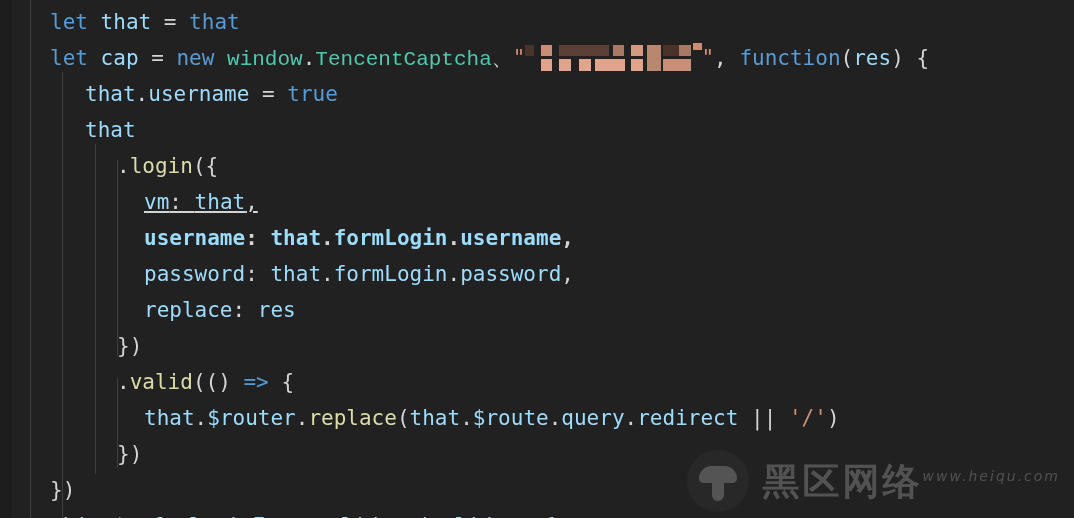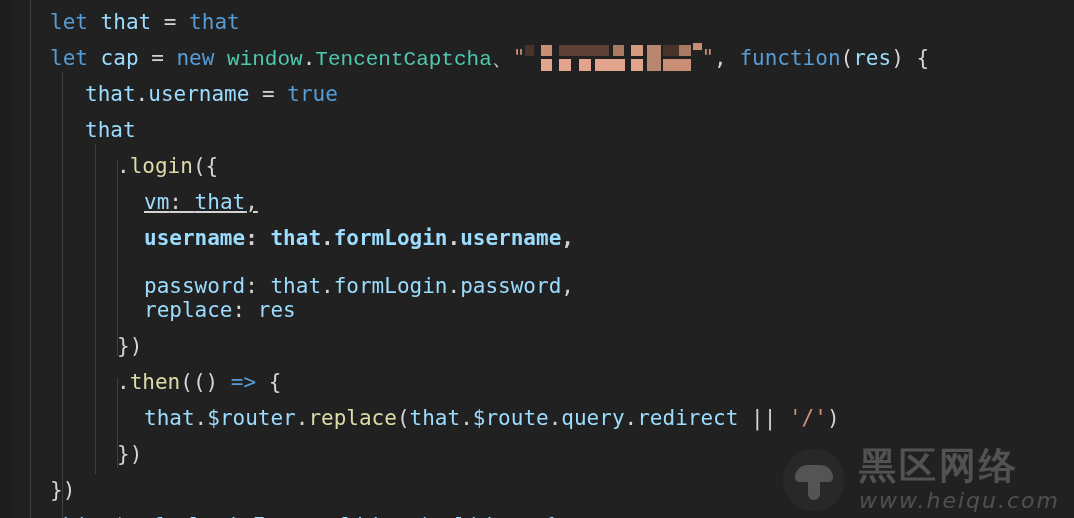--- a/index.html
+++ b/index.html
@@ -103,33 +103,33 @@
   }
   .wm-logo .stem {
     position: absolute;
     left: 25px; top: 29px;
     width: 12px; height: 22px;
     background: #d8d8d8;
     border-radius: 3px 3px 6px 6px;
   }
   .wm-text {
     display: flex;
-    flex-direction: column;
+    flex-direction: row;
     line-height: 1;
   }
   .wm-cn {
     font-family: "DejaVu Sans", "Liberation Sans", sans-serif;
     font-size: 37px;
     font-weight: bold;
     color: #d0d0d0;
     letter-spacing: 3px;
   }
   .wm-url {
     font-family: "DejaVu Sans", "Liberation Sans", sans-serif;
-    font-size: 22px;
+    font-size: 14px;
     font-style: italic;
     color: #c8c8c8;
     letter-spacing: 2px;
     margin-top: 6px;
     text-align: center;
   }
 
   
   .clipped {
     overflow: hidden;
@@ -151,24 +151,24 @@
     </div>
 
   <div class="code-layer" id="code-layer">
       <div class="code-line" style="top: 4px; padding-left: 50px;"><span class="t-kw">let</span><span class="t-punc"> </span><span class="t-var">that</span><span class="t-punc"> = </span><span class="t-kw">that</span></div>
       <div class="code-line" style="top: 40px; padding-left: 50px;"><span class="t-kw">let</span><span class="t-punc"> </span><span class="t-var">cap</span><span class="t-punc"> = </span><span class="t-kw">new</span><span class="t-punc"> </span><span class="t-class">window</span><span class="t-punc">.</span><span class="t-class">TencentCaptcha</span><span class="t-punc">、</span><span class="t-str">"</span><span class="mosaic"><i style="left: 0px; top: 2px; width: 9px; height: 11px; background: rgb(74, 51, 43);"></i><i style="left: 16px; top: 2px; width: 11px; height: 11px; background: rgb(201, 143, 118);"></i><i style="left: 16px; top: 16px; width: 11px; height: 12px; background: rgb(224, 165, 140);"></i><i style="left: 34px; top: 2px; width: 50px; height: 11px; background: rgb(92, 64, 54);"></i><i style="left: 34px; top: 16px; width: 12px; height: 12px; background: rgb(224, 165, 140);"></i><i style="left: 54px; top: 16px; width: 12px; height: 12px; background: rgb(224, 165, 140);"></i><i style="left: 70px; top: 16px; width: 30px; height: 12px; background: rgb(224, 165, 140);"></i><i style="left: 88px; top: 2px; width: 11px; height: 11px; background: rgb(168, 122, 100);"></i><i style="left: 106px; top: 2px; width: 12px; height: 11px; background: rgb(212, 155, 129);"></i><i style="left: 106px; top: 16px; width: 12px; height: 12px; background: rgb(224, 165, 140);"></i><i style="left: 122px; top: 2px; width: 14px; height: 26px; background: rgb(185, 135, 112);"></i><i style="left: 138px; top: 2px; width: 16px; height: 11px; background: rgb(74, 51, 43);"></i><i style="left: 138px; top: 16px; width: 28px; height: 12px; background: rgb(201, 143, 118);"></i><i style="left: 154px; top: 2px; width: 12px; height: 11px; background: rgb(168, 122, 100);"></i><i style="left: 168px; top: 0px; width: 9px; height: 7px; background: rgb(201, 143, 118);"></i></span><span class="t-str">"</span><span class="t-punc">, </span><span class="t-kw">function</span><span class="t-punc">(</span><span class="t-var">res</span><span class="t-punc">) {</span></div>
       <div class="code-line" style="top: 76px; padding-left: 85px;"><span class="t-var">that</span><span class="t-punc">.</span><span class="t-var">username</span><span class="t-punc"> = </span><span class="t-kw">true</span></div>
       <div class="code-line" style="top: 112px; padding-left: 85px;"><span class="t-var">that</span></div>
       <div class="code-line" style="top: 148px; padding-left: 117px;"><span class="t-punc">.</span><span class="t-method">login</span><span class="t-punc">({</span></div>
       <div class="code-line" style="top: 184px; padding-left: 144px; text-decoration: underline;"><span class="t-var">vm</span><span class="t-punc">: </span><span class="t-var">that</span><span class="t-punc">,</span></div>
       <div class="code-line" style="top: 220px; padding-left: 144px; font-weight: bold;"><span class="t-var">username</span><span class="t-punc">: </span><span class="t-var">that</span><span class="t-punc">.</span><span class="t-var">formLogin</span><span class="t-punc">.</span><span class="t-var">username</span><span class="t-punc">,</span></div>
-      <div class="code-line" style="top: 268px; padding-left: 144px;"><span class="t-var">password</span><span class="t-punc">: </span><span class="t-var">that</span><span class="t-punc">.</span><span class="t-var">formLogin</span><span class="t-punc">.</span><span class="t-var">password</span><span class="t-punc">,</span></div>
+      <div class="code-line" style="top: 256px; padding-left: 144px;"><span class="t-var">password</span><span class="t-punc">: </span><span class="t-var">that</span><span class="t-punc">.</span><span class="t-var">formLogin</span><span class="t-punc">.</span><span class="t-var">password</span><span class="t-punc">,</span></div>
       <div class="code-line" style="top: 292px; padding-left: 144px;"><span class="t-var">replace</span><span class="t-punc">: </span><span class="t-var">res</span></div>
       <div class="code-line" style="top: 328px; padding-left: 117px;"><span class="t-punc">})</span></div>
-      <div class="code-line" style="top: 364px; padding-left: 117px;"><span class="t-punc">.</span><span class="t-method">then</span><span class="t-punc">(() </span><span class="t-kw">=&gt;</span><span class="t-punc"> {</span></div>
+      <div class="code-line" style="top: 364px; padding-left: 117px;"><span class="t-punc">.</span><span class="t-method">valid</span><span class="t-punc">(() </span><span class="t-kw">=&gt;</span><span class="t-punc"> {</span></div>
       <div class="code-line" style="top: 400px; padding-left: 144px;"><span class="t-var">that</span><span class="t-punc">.</span><span class="t-var">$router</span><span class="t-punc">.</span><span class="t-method">replace</span><span class="t-punc">(</span><span class="t-var">that</span><span class="t-punc">.</span><span class="t-var">$route</span><span class="t-punc">.</span><span class="t-var">query</span><span class="t-punc">.</span><span class="t-var">redirect</span><span class="t-punc"> || </span><span class="t-str">'/'</span><span class="t-punc">)</span></div>
       <div class="code-line" style="top: 436px; padding-left: 117px;"><span class="t-punc">})</span></div>
       <div class="code-line" style="top: 472px; padding-left: 50px;"><span class="t-punc">})</span></div>
       <div class="code-line clipped" style="top: 508px; padding-left: 50px; color: rgb(156, 220, 254);">this.$refs.loginForm.validate(valid =&gt; {</div>
     </div>
 
   <div class="watermark">
     <div class="wm-logo">
       <span class="cap"></span>
       <span class="stem"></span>

